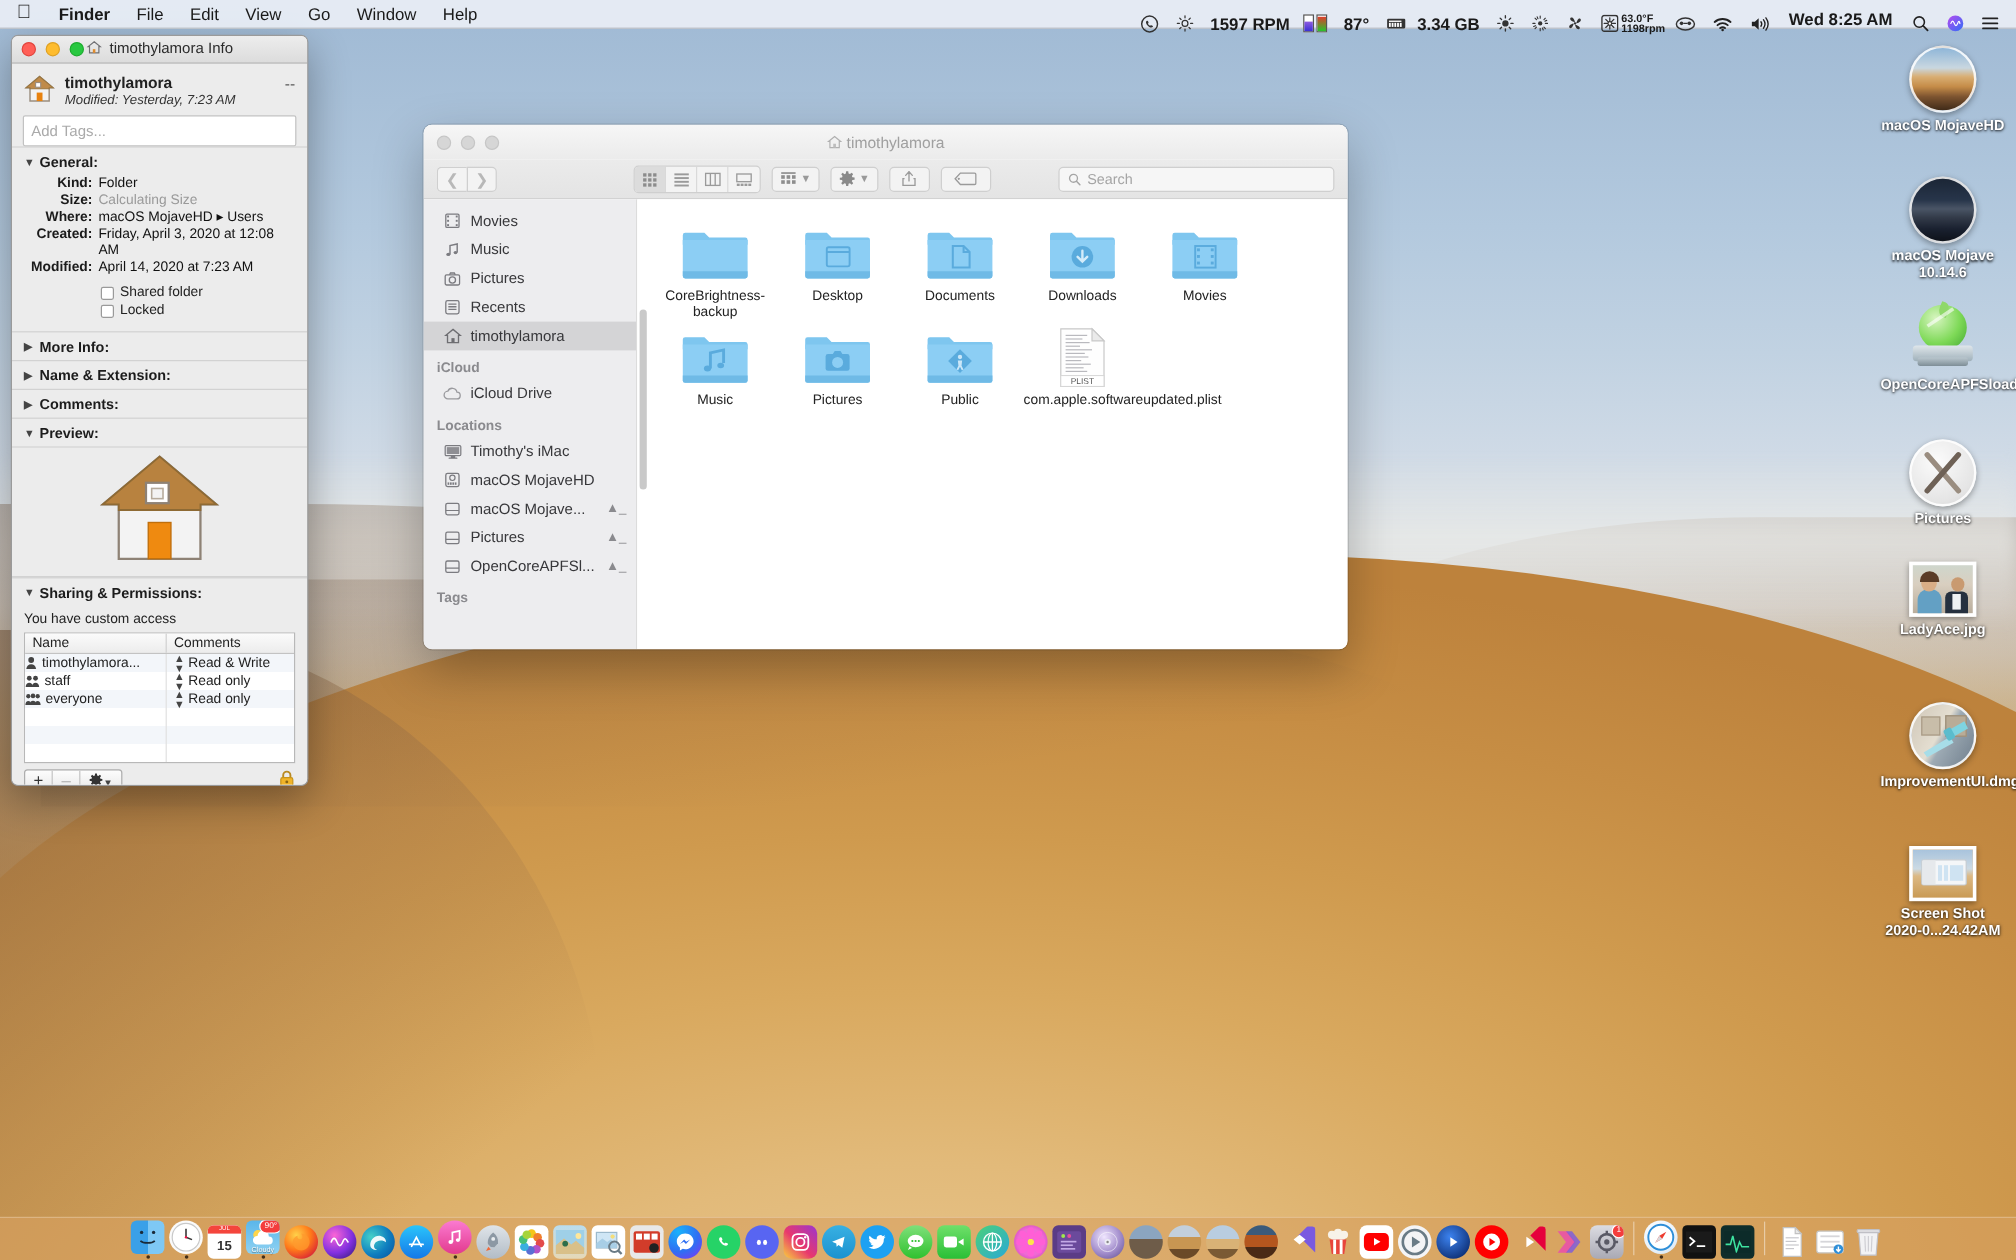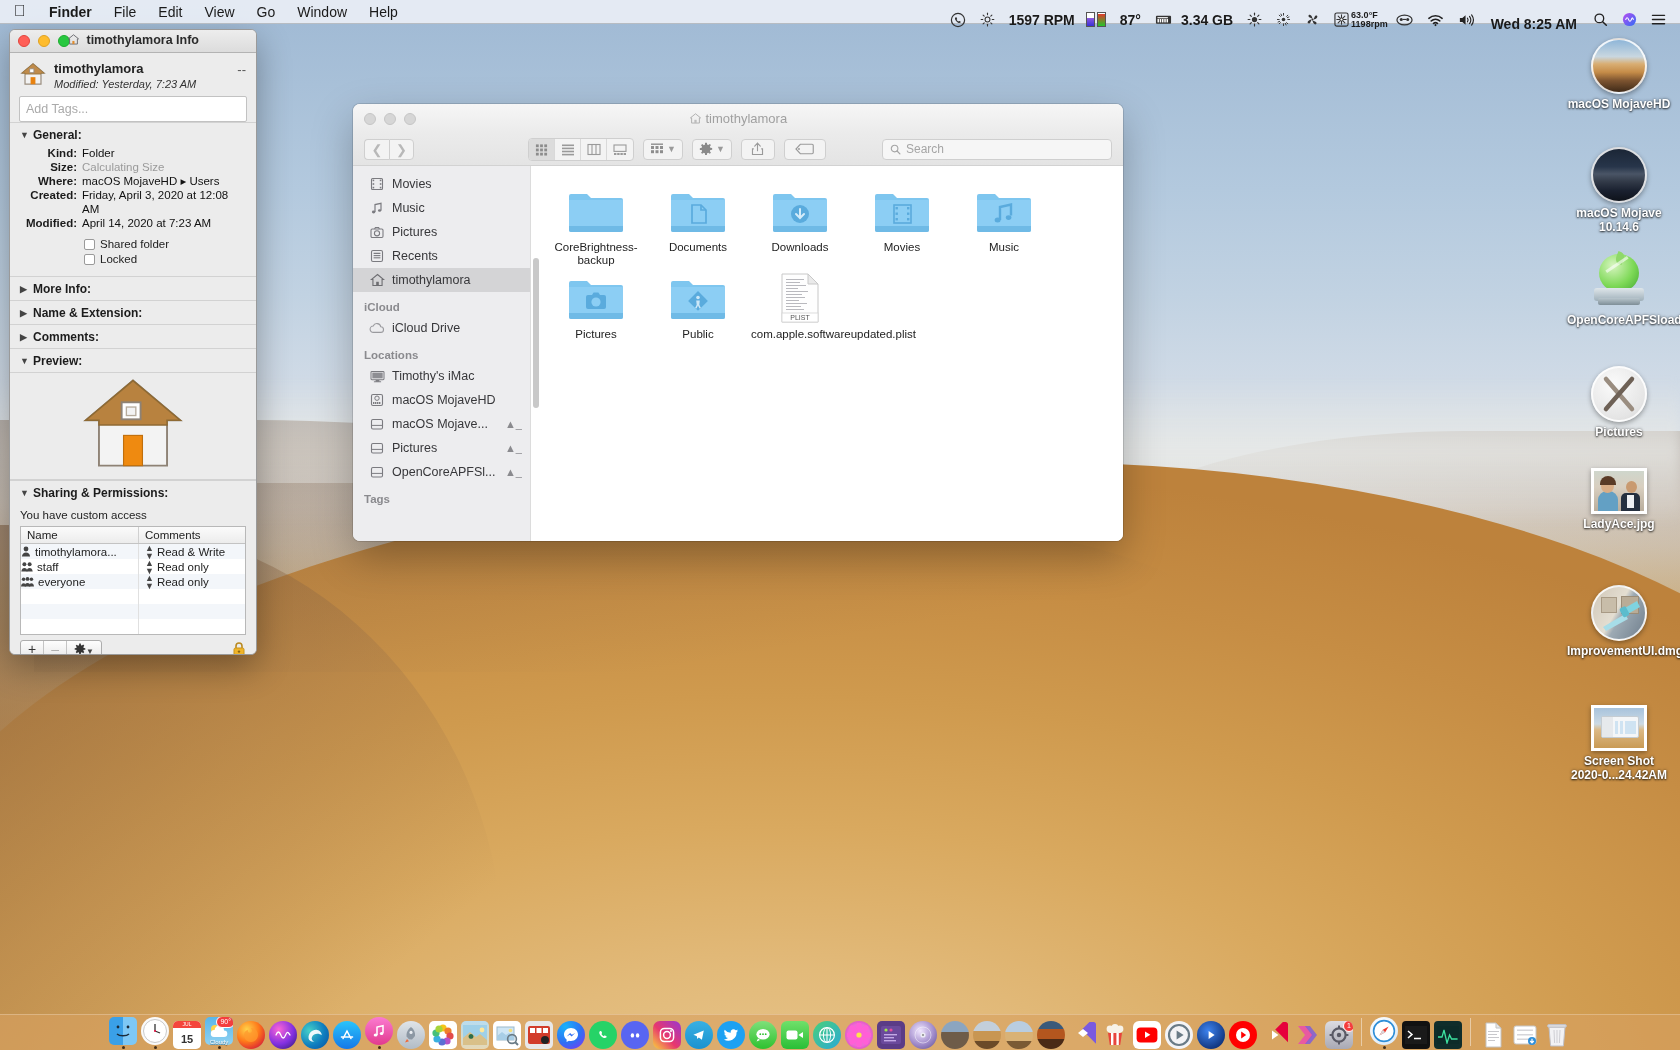--- a/index.html
+++ b/index.html
@@ -61,21 +61,21 @@
     border-bottom: 1px solid #b7bcc2;
     display:flex; align-items:center;
     font-size: 14px; color:#1a1a1a;
     z-index: 600;
     padding: 0 6px 0 0;
   }
   .mb-left { display:flex; align-items:center; gap:0; }
   .mb-item { padding: 0 11px; height:24px; line-height:24px; white-space:nowrap; cursor:default; }
   .mb-item.bold { font-weight: bold; }
   .mb-apple { padding: 0 12px 0 14px; font-size:16px; line-height:22px; }
-  .mb-right { margin-left:auto; display:flex; align-items:flex-end; gap:0;margin-top:16px; }
+  .mb-right { margin-left:auto; display:flex; align-items:flex-start; gap:0;margin-top:16px; }
   .mb-stat { padding: 0 7px; display:flex; align-items:center; height:24px; white-space:nowrap; font-size:13.5px;}
   .mb-stat.rpm { font-weight: bold; font-size:14px; padding-right:4px;}
   .mb-stat.temp { font-weight: bold; font-size:14px; }
   .mb-stat.ram  { font-weight: bold; font-size:14px; padding-left:2px;}
   .mb-clock { font-weight: bold; font-size:14px; padding: 0 9px; }
   .bars { display:flex; gap:2px; align-items:center; }
   .bar-o { width:9px; height:15px; border:1px solid #555; position:relative; background:#fff; }
   .bar-o i { position:absolute; left:0; right:0; bottom:0; display:block; }
   .twoline { display:flex; flex-direction:column; line-height:9px; font-size:9px; font-weight:bold; padding-left:2px;}
 
@@ -100,21 +100,21 @@
     display:flex; flex-direction:column;
   }
   #info-titlebar {
     height:23px; flex:0 0 23px;
     background: linear-gradient(to bottom,#ededed,#dcdcdc);
     border-bottom:1px solid #b3b3b3;
     display:flex; align-items:center; padding:0 8px; position:relative;
   }
   #info-title {
     position:absolute; left:0; right:0; text-align:center;
-    font-size:12.5px; font-weight:bold; color:#2b2b2b;
+    font-size:12.5px; font-weight:normal; color:#2b2b2b;
     pointer-events:none;
   }
   .ttl-home { display:inline-block; vertical-align:-2px; margin-right:3px; }
   #info-body { flex:1; overflow:hidden; background:#ececec; display:flex; flex-direction:column;}
   .info-head { display:flex; align-items:flex-start; padding:8px 10px 4px 10px; gap:8px;}
   .info-head .nm { font-weight:bold; font-size:13px; }
   .info-head .md { font-size:11px; color:#333; margin-top:2px;font-style:italic;}
   .info-dashes { margin-left:auto; color:#555; font-size:13px; padding-top:1px; }
   .tags-field {
     margin: 2px 9px 0 9px; height:30px; background:#fff;
@@ -774,20 +774,32 @@
           <div class="file-ico">
             <svg width="58" height="48" viewBox="0 0 58 48">
                 <path d="M2 8a2 2 0 0 1 2-2h16l4 4h30a2 2 0 0 1 2 2v4H2z" fill="#7ec6ef"></path>
                 <path d="M2 12h54v30a2 2 0 0 1-2 2H4a2 2 0 0 1-2-2z" fill="#8ccef4"></path>
                 <path d="M2 38h54v4a2 2 0 0 1-2 2H4a2 2 0 0 1-2-2z" fill="#6fbae6"></path>
               </svg>
           </div>
           <div class="file-name">CoreBrightness-backup</div>
         </div>
 
+        <div class="file-cell">
+          <div class="file-ico">
+            <svg width="58" height="48" viewBox="0 0 58 48">
+                <path d="M2 8a2 2 0 0 1 2-2h16l4 4h30a2 2 0 0 1 2 2v4H2z" fill="#7ec6ef"></path>
+                <path d="M2 12h54v30a2 2 0 0 1-2 2H4a2 2 0 0 1-2-2z" fill="#8ccef4"></path>
+                <rect x="20" y="18" width="19" height="16" rx="1.5" fill="none" stroke="#5aabdd" stroke-width="1.6"></rect>
+                <line x1="20" y1="22" x2="39" y2="22" stroke="#5aabdd" stroke-width="1.6"></line>
+                <path d="M2 38h54v4a2 2 0 0 1-2 2H4a2 2 0 0 1-2-2z" fill="#6fbae6"></path>
+              </svg>
+          </div>
+          <div class="file-name">Desktop</div>
+        </div>
 
         <div class="file-cell">
           <div class="file-ico">
             <svg width="58" height="48" viewBox="0 0 58 48">
                 <path d="M2 8a2 2 0 0 1 2-2h16l4 4h30a2 2 0 0 1 2 2v4H2z" fill="#7ec6ef"></path>
                 <path d="M2 12h54v30a2 2 0 0 1-2 2H4a2 2 0 0 1-2-2z" fill="#8ccef4"></path>
                 <path d="M23 17h9l5 5v13H23z" fill="none" stroke="#5aabdd" stroke-width="1.7"></path>
                 <path d="M32 17v5h5" fill="none" stroke="#5aabdd" stroke-width="1.7"></path>
                 <path d="M2 38h54v4a2 2 0 0 1-2 2H4a2 2 0 0 1-2-2z" fill="#6fbae6"></path>
               </svg>

